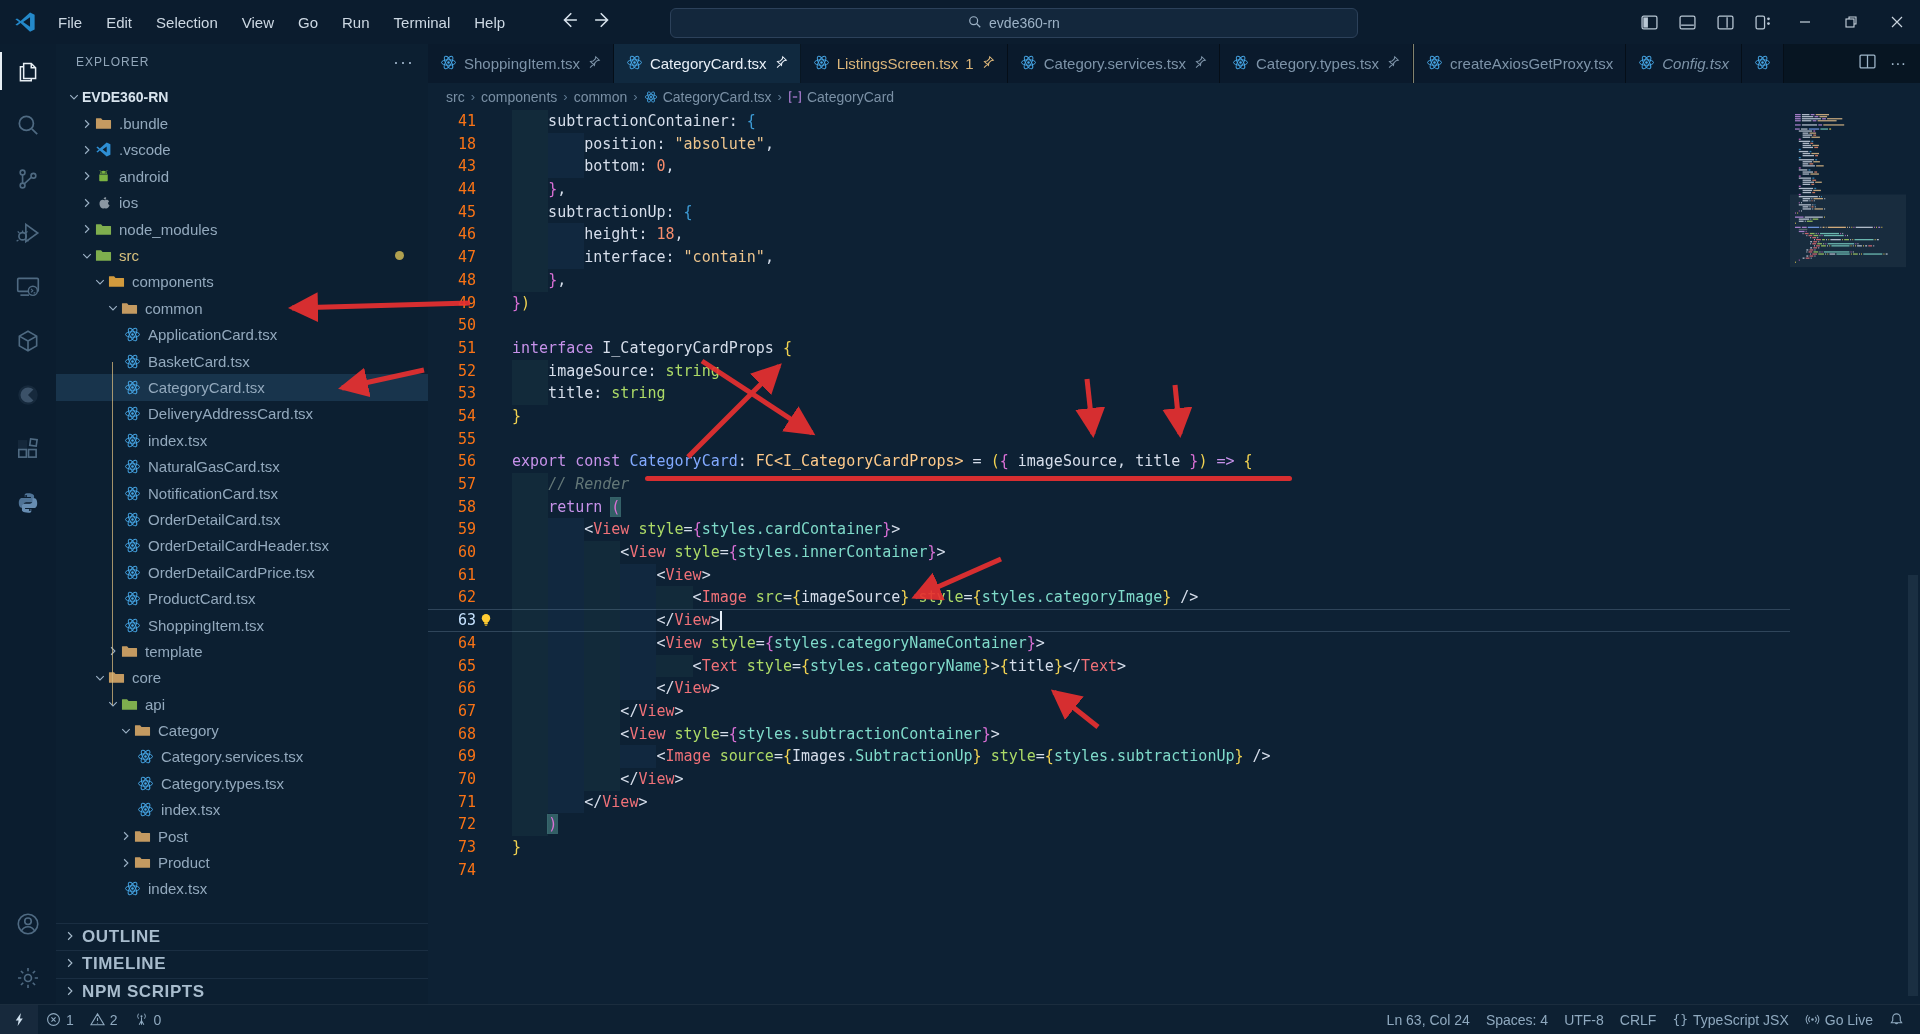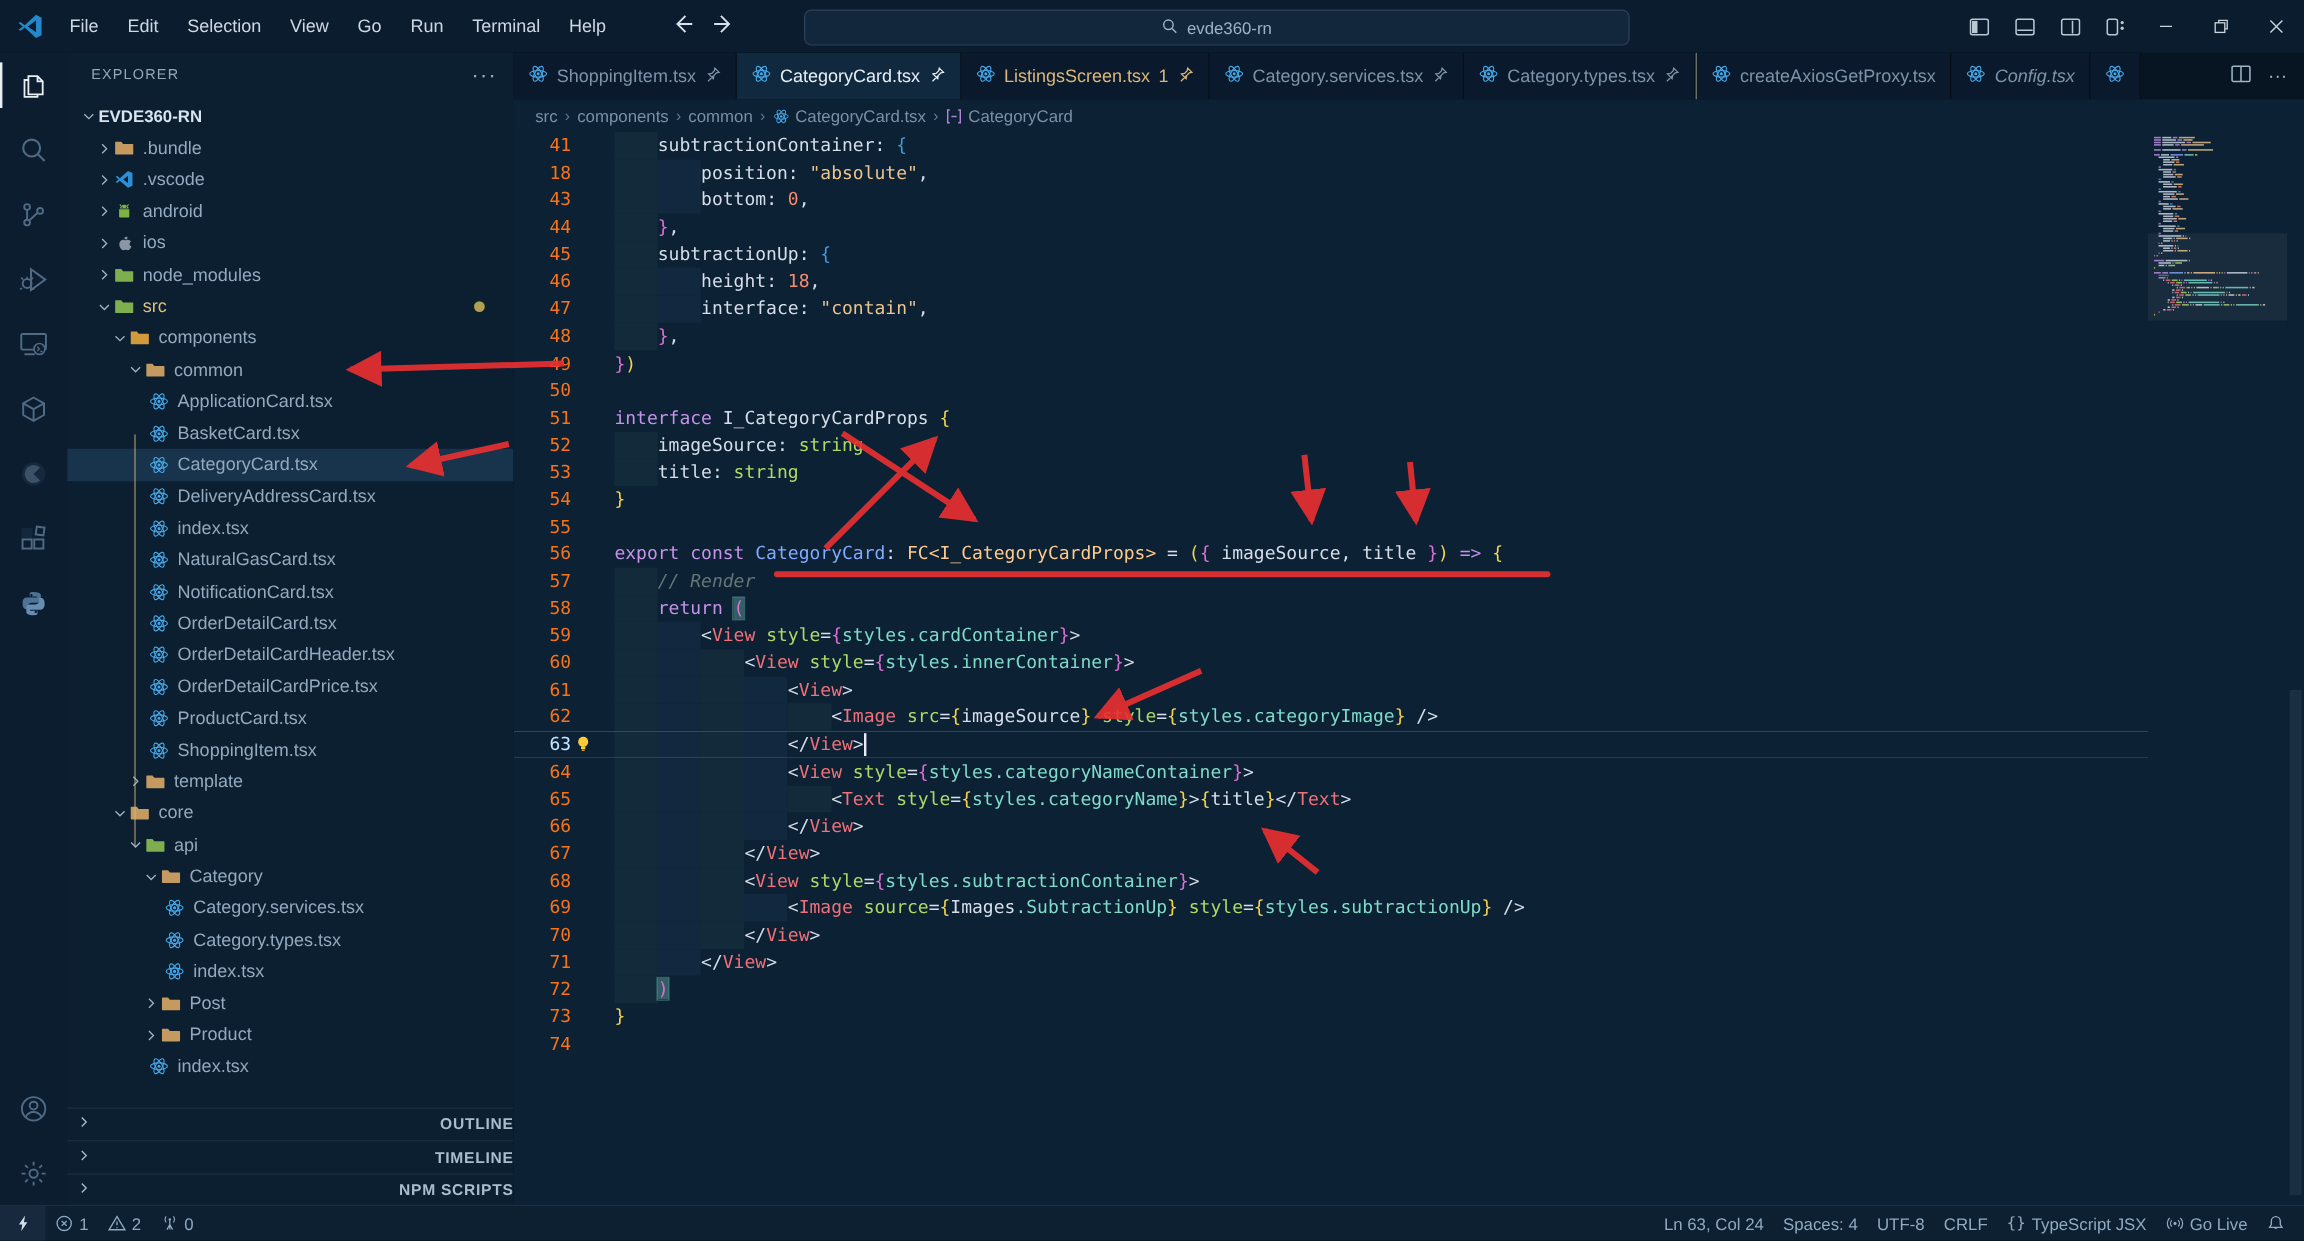--- a/index.html
+++ b/index.html
@@ -33,22 +33,22 @@
   .sbheader .dots{margin-left:auto;font-size:18px;color:#9db2c6;}
   .tree{position:absolute;top:40px;left:0;right:0;}
   .trow{height:26.4px;display:flex;align-items:center;font-size:15px;color:#93a9bd;position:relative;white-space:nowrap;}
   .trow .chev{width:16px;display:flex;justify-content:center;color:#9db2c6;flex:0 0 16px;}
   .trow .ficon{width:17px;height:17px;margin-right:7px;flex:0 0 17px;display:flex;align-items:center;}
   .trow.selected{background:#18344c;}
   .trow.root{font-weight:bold;color:#d8e4ee;font-size:14px;}
   .trow .dot{position:absolute;right:24px;width:9px;height:9px;border-radius:50%;background:#b0a04f;}
   .guide{position:absolute;width:1px;background:rgba(215,186,125,.75);}
   .sections{position:absolute;bottom:0;left:0;right:0;}
-  .sec{height:26.5px;display:flex;align-items:center;gap:6px;padding-left:8px;font-size:13px;font-weight:bold;
-       letter-spacing:.6px;color:#a8bccd;border-top:1px solid rgba(128,160,190,.12);justify-content:space-between;}
+  .sec{height:26.5px;display:flex;align-items:center;gap:6px;padding-left:8px;font-size:17px;font-weight:bold;
+       letter-spacing:.6px;color:#a8bccd;border-top:1px solid rgba(128,160,190,.12);}
   
   .editor{position:absolute;left:428px;top:44px;right:0;bottom:29px;background:#0d2134;}
   .tabbar{position:absolute;left:0;top:0;right:0;height:39px;background:#071522;display:flex;}
   .tabs{display:flex;height:39px;overflow:hidden;flex:1;}
   .tab{display:flex;align-items:center;gap:7px;padding:0 12px;font-size:15px;color:#7d93a8;background:#0a1a2c;
        border-right:1px solid rgba(0,0,0,.45);white-space:nowrap;}
   .tab.active{background:#10293f;color:#e8eff7;}
   .tab.modified{color:#dcb67a;}
   .tab.preview .lbl{font-style:italic;}
   .tab.sep-accent{border-left:1px solid rgba(229,217,167,.55);}

